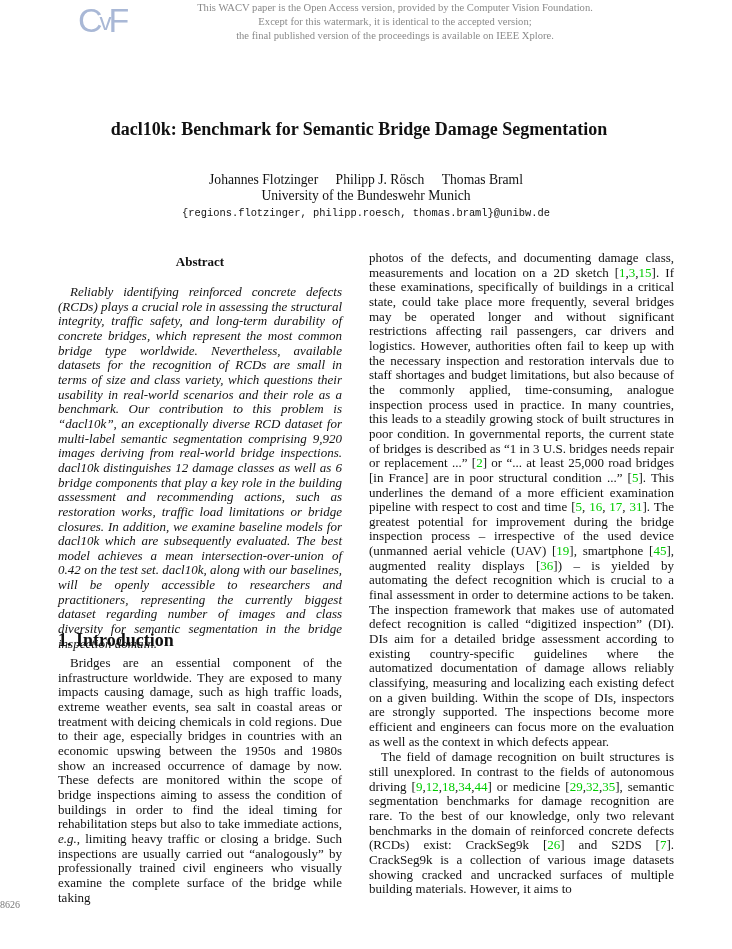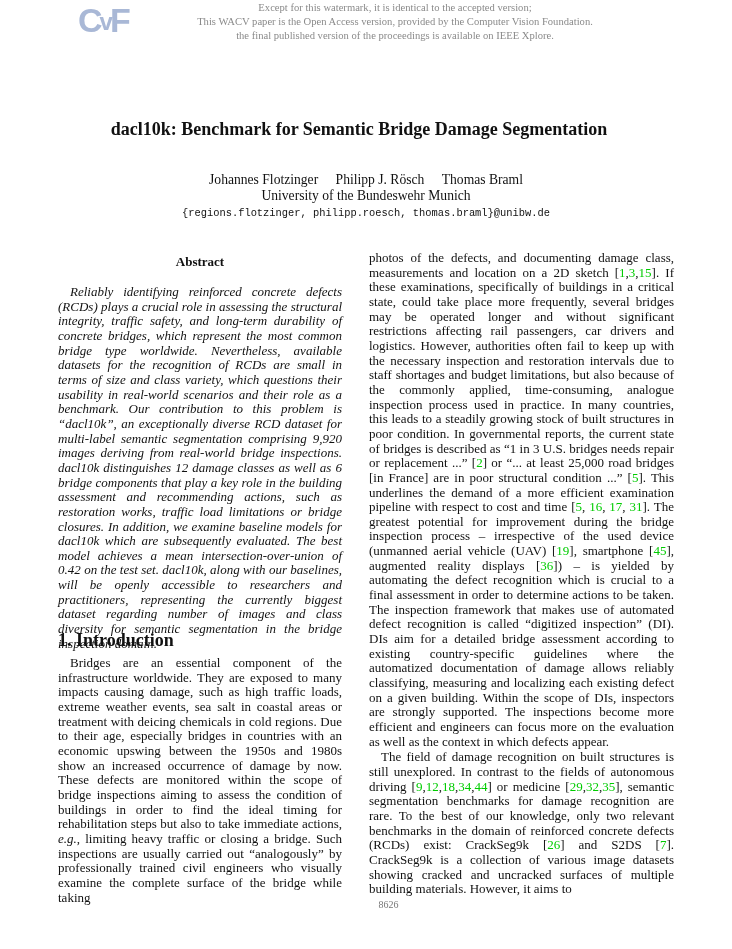--- a/index.html
+++ b/index.html
@@ -7,21 +7,21 @@
     width: 732px; height: 949px; position: relative; overflow: hidden;
     font-family: "Liberation Serif", "DejaVu Serif", serif;
     color: #111111;
   }
   .watermark {
     position: absolute; top: 0; left: 0; width: 732px; height: 48px;
   }
   .cvf-logo {
     position: absolute; left: 78px; top: 2px;
     font-family: "Liberation Sans", "DejaVu Sans", sans-serif;
-    font-weight: bold; font-size: 34px; color: #a9b8d6; letter-spacing: -3px;
+    font-weight: normal; font-size: 34px; color: #a9b8d6; letter-spacing: -3px;
     line-height: 36px;
   }
   .cvf-logo .v { font-size: 24px; vertical-align: 2px; }
   .wm-text {
     position: absolute; left: 150px; top: 1px; width: 490px;
     text-align: center; font-size: 10.6px; line-height: 14px; color: #8a8a8a;
   }
   .title {
     position: absolute; top: 119px; left: 0; width: 718px; text-align: center;
     font-weight: bold; font-size: 18px; margin: 0;
@@ -45,32 +45,32 @@
   .abstract-body { top: 285px; font-style: italic; }
   .section-heading {
     position: absolute; left: 58px; top: 630px; font-weight: bold; font-size: 18px; margin: 0;
   }
   .intro-body { top: 656px; }
   p { margin: 0; text-indent: 12px; }
   p.noindent { text-indent: 0; }
   p + p.gap { margin-top: 1px; }
   .cite { color: #00cc00; }
   .page-number {
-    position: absolute; top: 899px; left: 0; width: 681px; text-align: center;
-    font-size: 10px; color: #777777; padding-left: 48px;
+    position: absolute; top: 899px; left: 0; width: 681px; text-align: left;
+    font-size: 10px; color: #777777;
   }
 </style>
 </head>
 <body>
 
 <div class="watermark">
   <div class="cvf-logo">C<span class="v">v</span>F</div>
   <div class="wm-text">
+    <div>This WACV paper is the Open Access version, provided by the Computer Vision Foundation.</div>
     <div>Except for this watermark, it is identical to the accepted version;</div>
-    <div>This WACV paper is the Open Access version, provided by the Computer Vision Foundation.</div>
     <div>the final published version of the proceedings is available on IEEE Xplore.</div>
   </div>
 </div>
 
 <h1 class="title">dacl10k: Benchmark for Semantic Bridge Damage Segmentation</h1>
 
 <div class="authors">
   <div>
     <span class="name">Johannes Flotzinger</span>
     <span class="name">Philipp J. Rösch</span>

